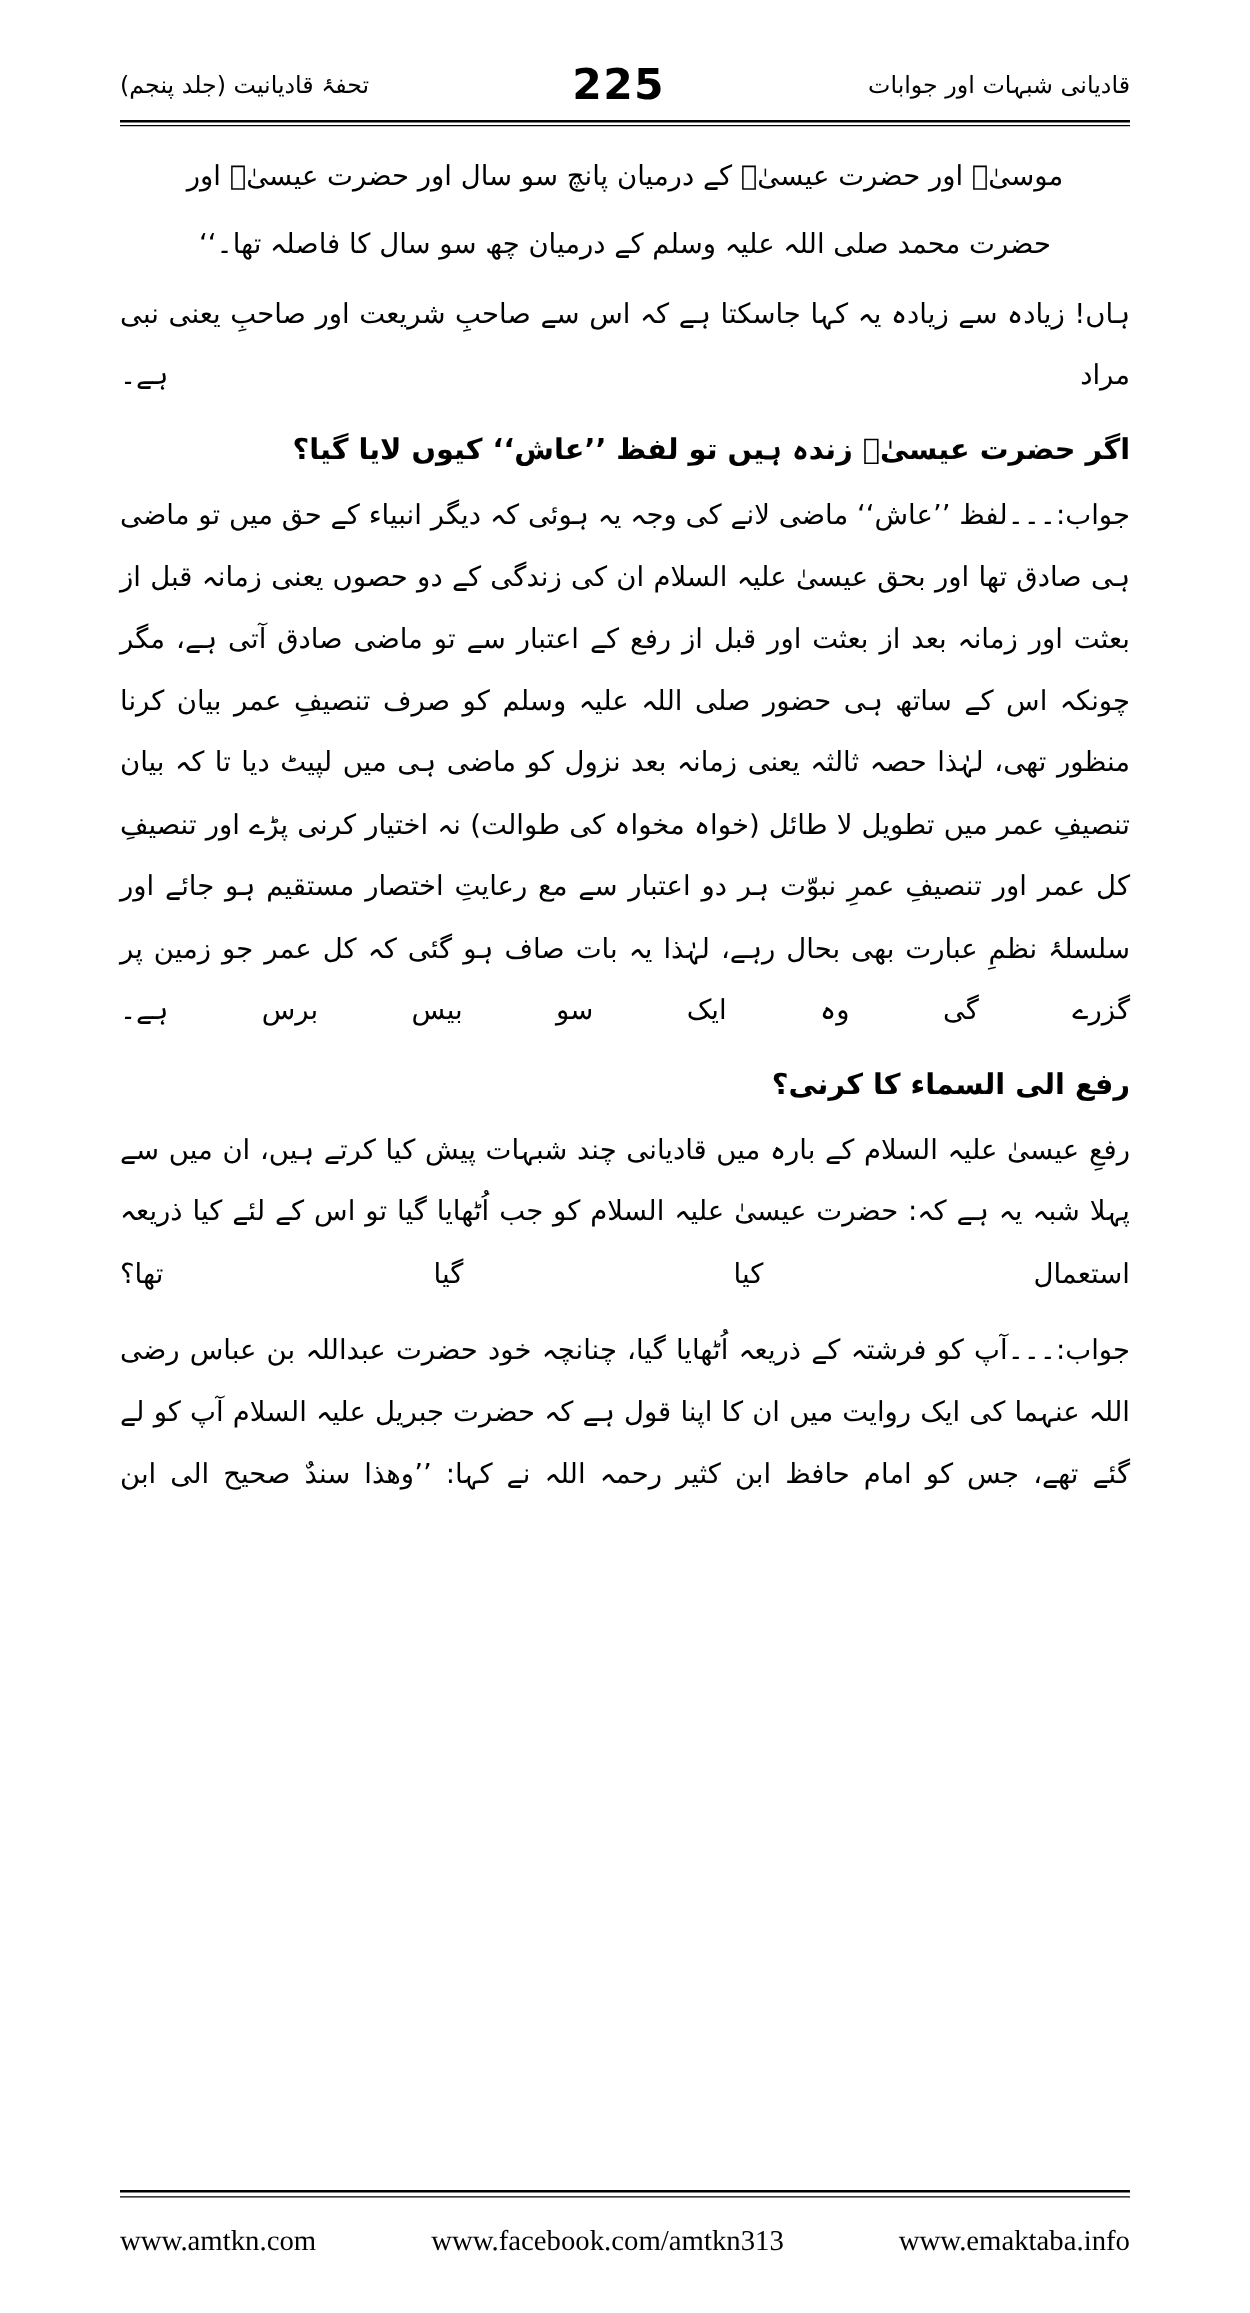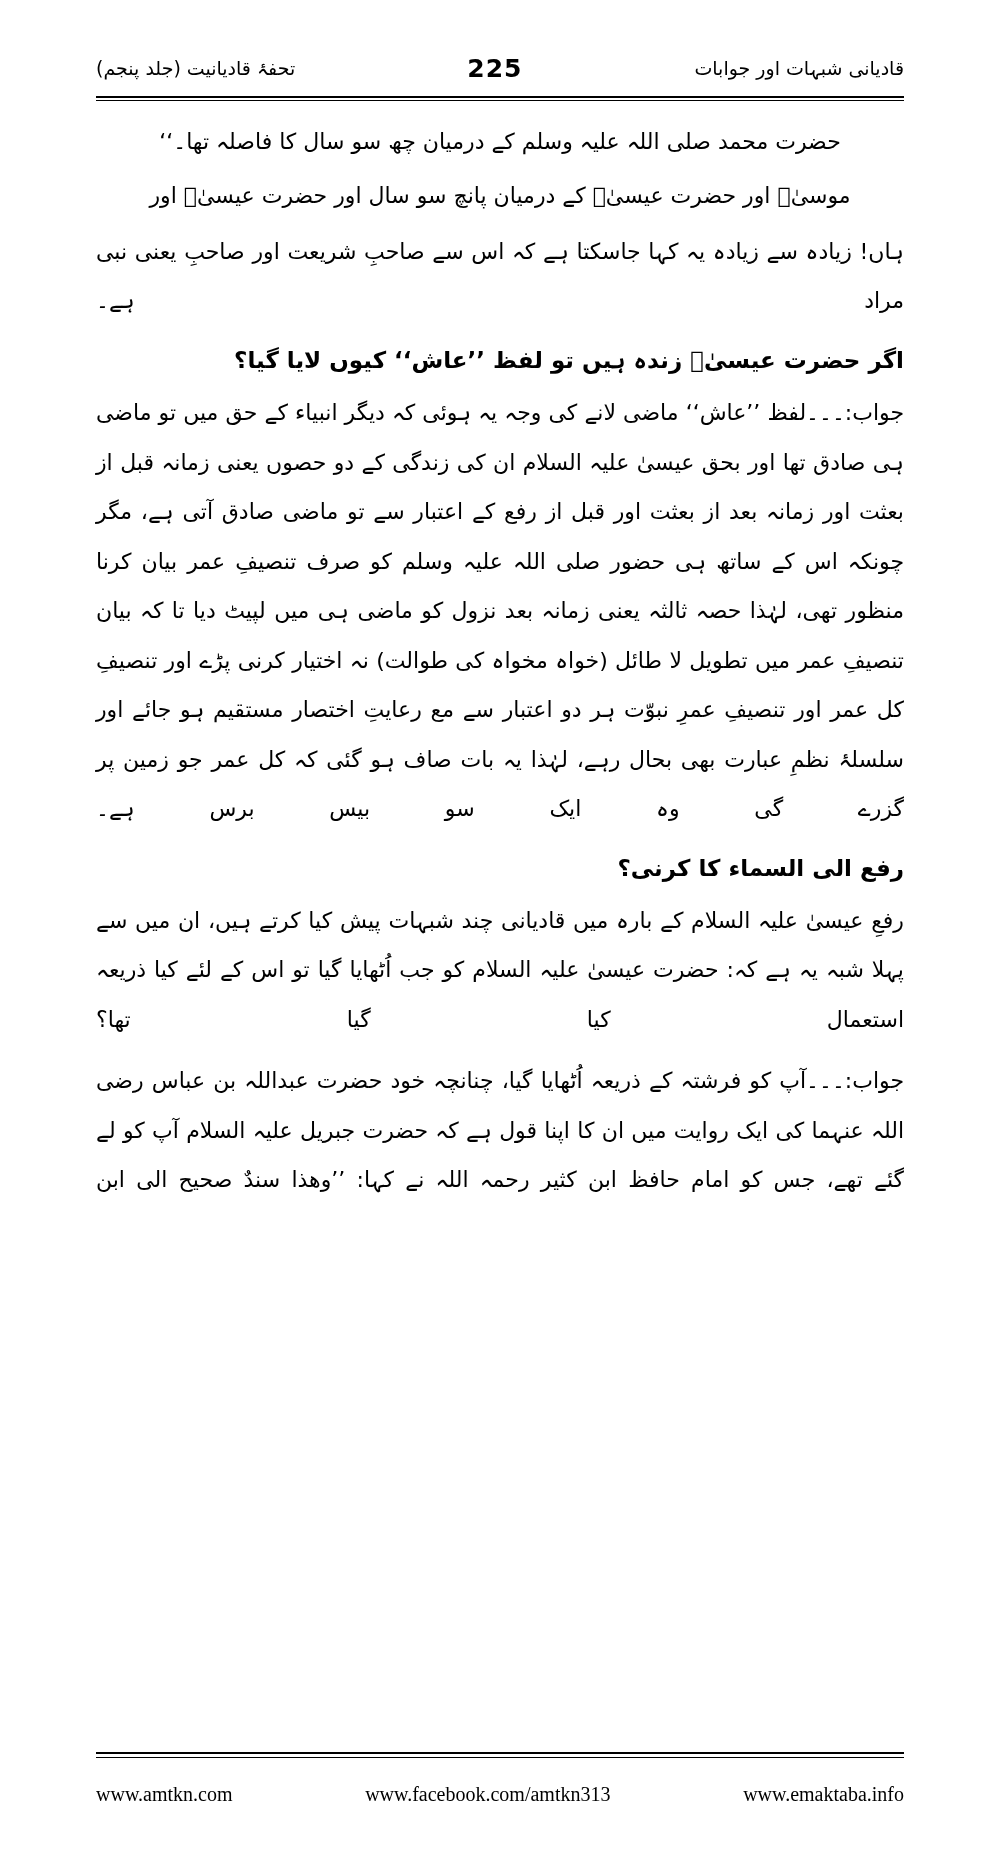--- a/index.html
+++ b/index.html
@@ -32,21 +32,21 @@
     align-items: center;
     justify-content: space-between;
   }
   .header-left, .header-right {
     font-size: 19px;
     line-height: 1.4;
     white-space: nowrap;
     letter-spacing: 0.3px;
   }
   .header-center {
-    font-size: 25px;
+    font-size: 34px;
     font-weight: bold;
     font-family: "DejaVu Sans", "Liberation Sans", sans-serif;
     letter-spacing: 1px;
   }
   .header-rule {
     position: absolute;
     top: 96px;
     left: 52px;
     right: 52px;
     border-top: 2px solid #000;
@@ -111,41 +111,41 @@
   .footer {
     position: absolute;
     left: 52px;
     right: 52px;
     bottom: 44px;
     display: flex;
     flex-direction: row;
     justify-content: space-between;
     align-items: center;
     direction: ltr;
-    font-size: 20px;
+    font-size: 23px;
     font-family: "Liberation Serif", "DejaVu Serif", serif;
   }
 </style>
 </head>
 <body>
 
 <div class="page">
 
   <div class="header">
     <div class="header-right">تحفۂ قادیانیت (جلد پنجم)</div>
     <div class="header-center">225</div>
     <div class="header-left">قادیانی شبہات اور جوابات</div>
   </div>
   <div class="header-rule"></div>
   <div class="header-rule second"></div>
 
   <div class="body-area">
 
+    <div class="blockquote">موسیٰؑ اور حضرت عیسیٰؑ کے درمیان پانچ سو سال اور حضرت عیسیٰؑ اور</div>
     <div class="blockquote">حضرت محمد صلی اللہ علیہ وسلم کے درمیان چھ سو سال کا فاصلہ تھا۔‘‘</div>
-    <div class="blockquote">موسیٰؑ اور حضرت عیسیٰؑ کے درمیان پانچ سو سال اور حضرت عیسیٰؑ اور</div>
 
     <div class="para just">ہاں! زیادہ سے زیادہ یہ کہا جاسکتا ہے کہ اس سے صاحبِ شریعت اور صاحبِ یعنی نبی مراد ہے۔</div>
 
     <div class="heading">اگر حضرت عیسیٰؑ زندہ ہیں تو لفظ ’’عاش‘‘ کیوں لایا گیا؟</div>
 
 
     <div class="para just">جواب:۔۔۔لفظ ’’عاش‘‘ ماضی لانے کی وجہ یہ ہوئی کہ دیگر انبیاء کے حق میں تو ماضی ہی صادق تھا اور بحق عیسیٰ علیہ السلام ان کی زندگی کے دو حصوں یعنی زمانہ قبل از بعثت اور زمانہ بعد از بعثت اور قبل از رفع کے اعتبار سے تو ماضی صادق آتی ہے، مگر چونکہ اس کے ساتھ ہی حضور صلی اللہ علیہ وسلم کو صرف تنصیفِ عمر بیان کرنا منظور تھی، لہٰذا حصہ ثالثہ یعنی زمانہ بعد نزول کو ماضی ہی میں لپیٹ دیا تا کہ بیان تنصیفِ عمر میں تطویل لا طائل (خواہ مخواہ کی طوالت) نہ اختیار کرنی پڑے اور تنصیفِ کل عمر اور تنصیفِ عمرِ نبوّت ہر دو اعتبار سے مع رعایتِ اختصار مستقیم ہو جائے اور سلسلۂ نظمِ عبارت بھی بحال رہے، لہٰذا یہ بات صاف ہو گئی کہ کل عمر جو زمین پر گزرے گی وہ ایک سو بیس برس ہے۔</div>
 
     <div class="heading">رفع الی السماء کا کرنی؟</div>
 

